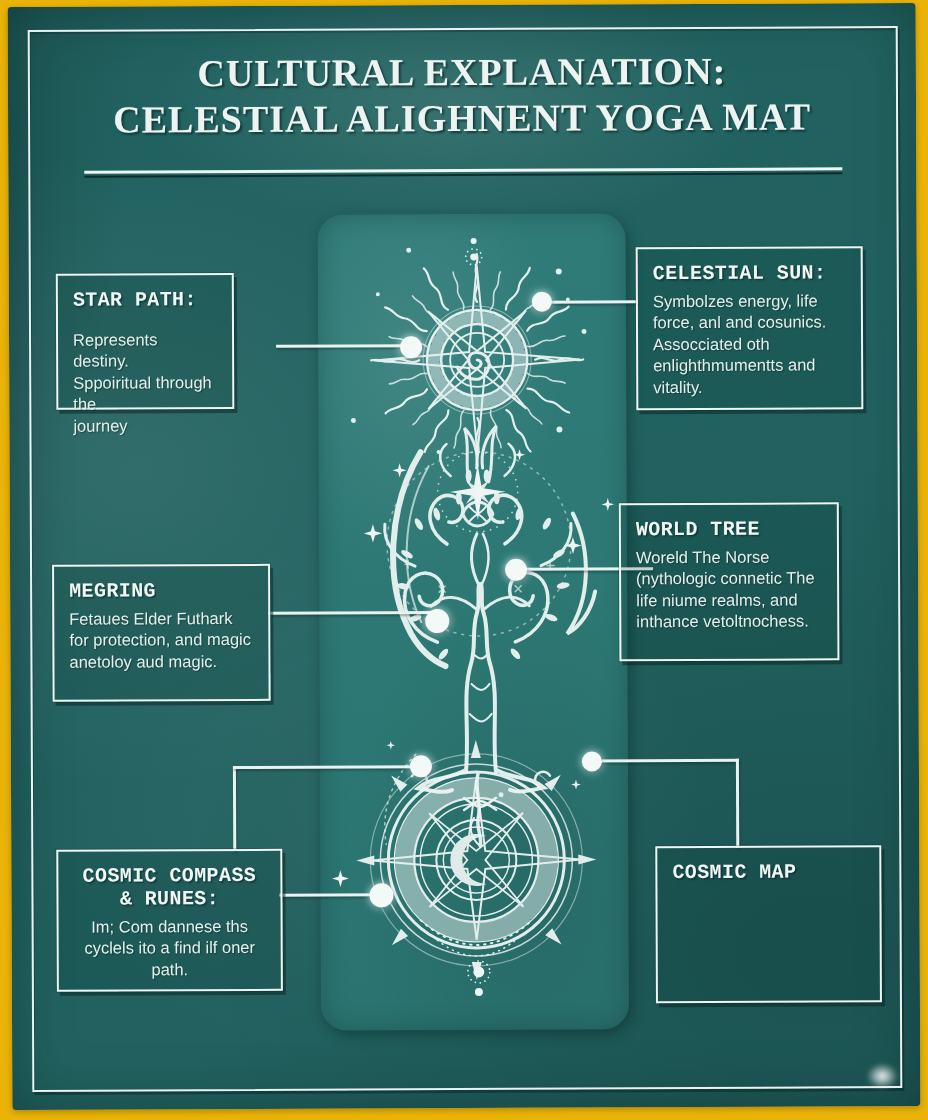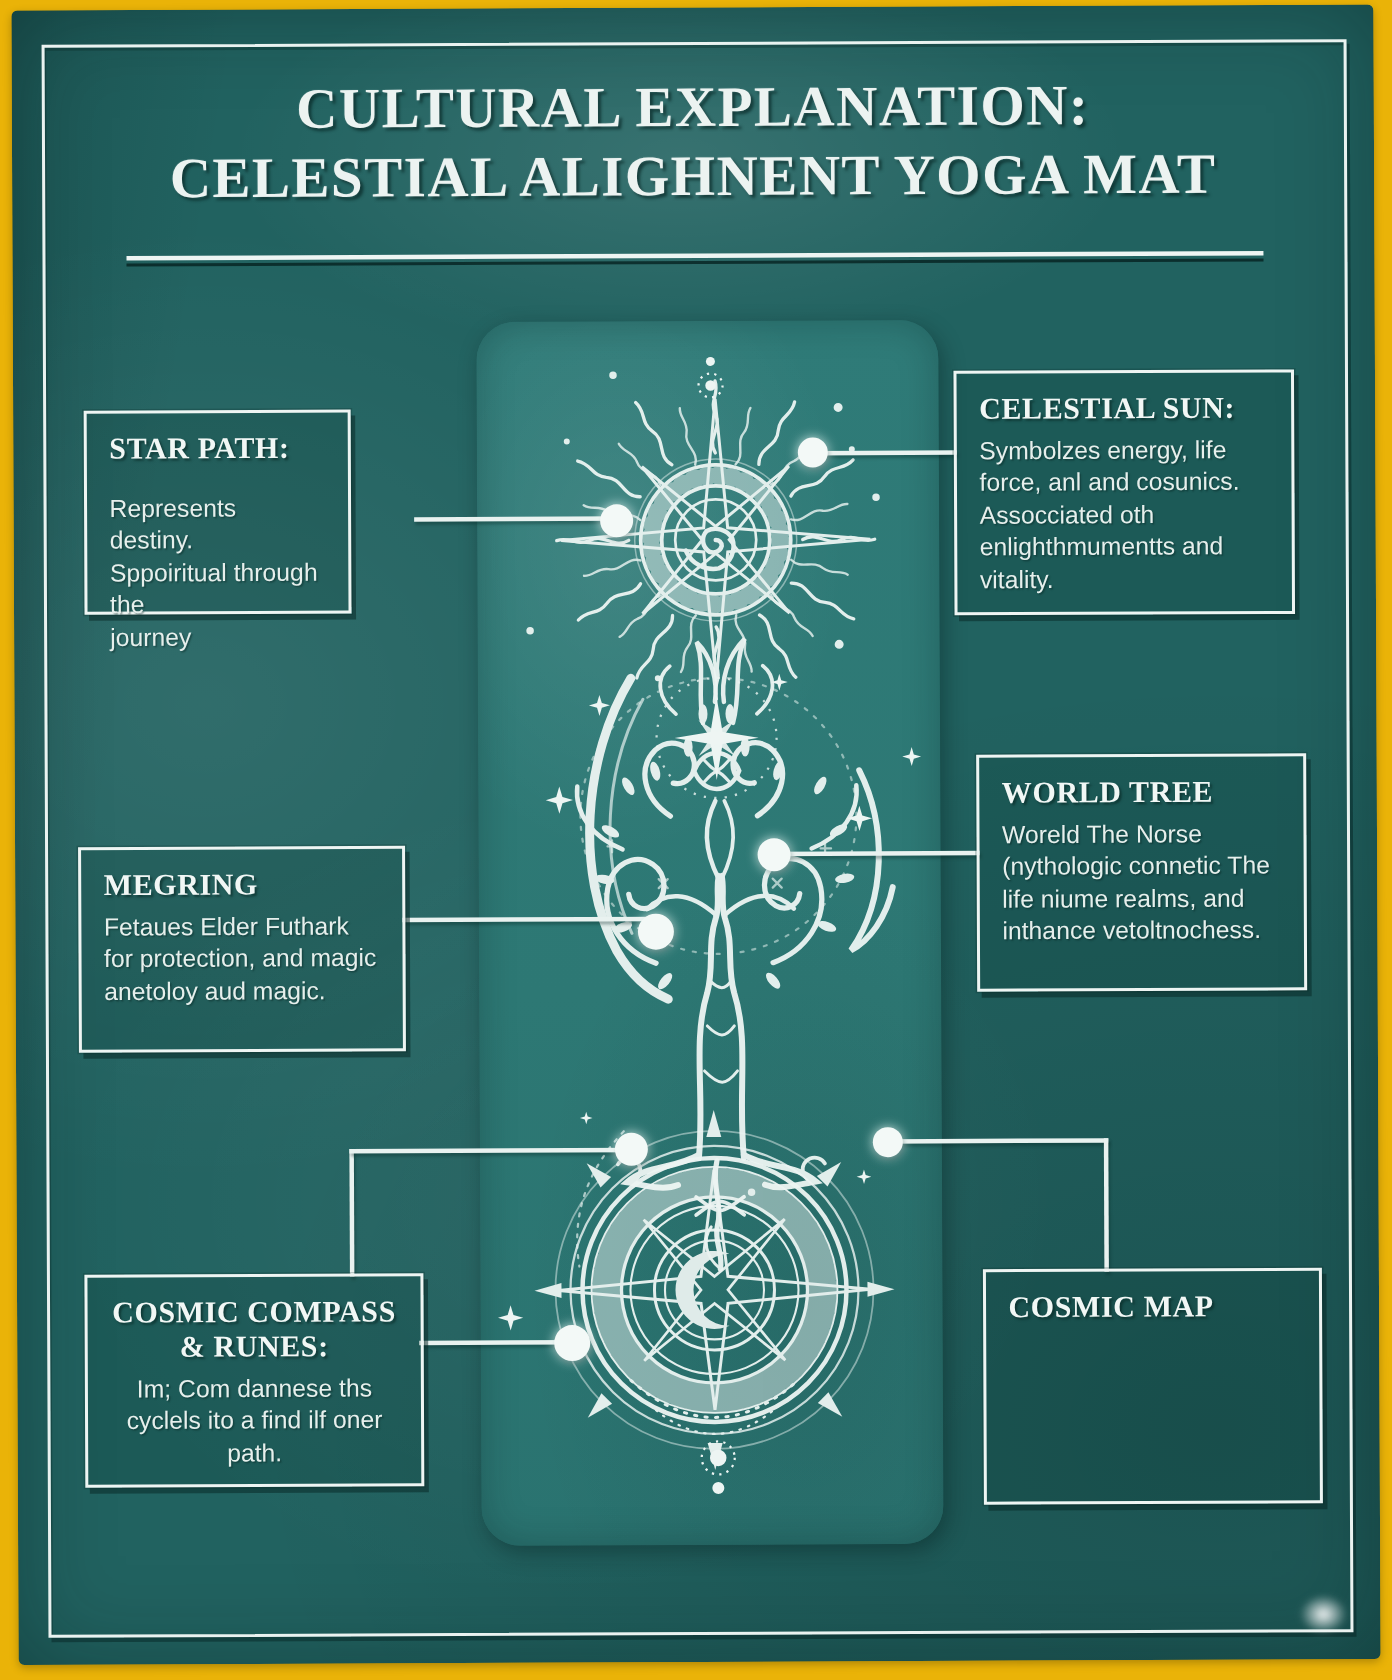--- a/index.html
+++ b/index.html
@@ -28,21 +28,21 @@
   .mat{position:absolute;left:309px;top:209px;width:308px;height:816px;border-radius:26px;
        background:
          radial-gradient(220px 300px at 30% 18%, rgba(255,255,255,.09), transparent 70%),
          radial-gradient(260px 420px at 70% 80%, rgba(0,12,12,.10), transparent 72%),
          linear-gradient(180deg,#2f7b78 0%, #2d7874 55%, #2a7370 100%);
        box-shadow: inset 0 0 24px rgba(0,25,24,.25), 3px 5px 14px rgba(0,20,20,.35);}
   .mat svg{position:absolute;left:0;top:0;}
   .callout{position:absolute;border:2.5px solid #eef5f3;background:rgba(9,48,46,.16);
            box-shadow:3px 4px 0 rgba(6,36,34,.5), 0 0 0 1px rgba(6,36,34,.22);
            padding:13px 15px;box-sizing:border-box;color:#e9f1ef;}
-  .callout h2{margin:0;font-family:Liberation Serif, serif;font-weight:bold;
+  .callout h2{margin:0;font-family:Liberation Mono, monospace;font-weight:bold;
               font-size:20px;line-height:1.15;letter-spacing:.4px;color:#f1f7f5;
               white-space:pre-line;text-shadow:1.5px 1.5px 1.5px rgba(6,36,34,.6);}
   .callout p{margin:6px 0 0 0;font-size:16.5px;line-height:1.3;white-space:pre-line;
              color:#e6efec;text-shadow:1px 1px 1px rgba(6,36,34,.45);}
   .callout.gap-lg p{margin-top:18px;}
   .leader{position:absolute;background:#e9f2f0;box-shadow:1px 2px 2px rgba(6,36,34,.35);}
   .dot{position:absolute;background:#f3f9f7;border-radius:50%;
        box-shadow:0 0 8px rgba(240,255,252,.8), 1px 2px 3px rgba(6,36,34,.35);}
   .smudge{position:absolute;width:44px;height:36px;filter:blur(2px);
           background:radial-gradient(closest-side, rgba(255,255,255,.95), rgba(255,255,255,0) 72%);}
@@ -278,21 +278,21 @@
 vitality.</p>
     </div>
 
     <div class="callout" style="left:42px;top:531px;width:218px;height:137px;margin-top:27px;">
       <h2>MEGRING</h2>
       <p>Fetaues Elder Futhark
 for protection, and magic
 anetoloy aud magic.</p>
     </div>
 
-    <div class="callout" style="left:641px;top:499px;width:220px;height:158px;">
+    <div class="callout" style="left:609px;top:499px;width:220px;height:158px;">
       <h2>WORLD TREE</h2>
       <p>Woreld The Norse
 (nythologic connetic The
 life niume realms, and
 inthance vetoltnochess.</p>
     </div>
 
     <div class="callout" style="left:45px;top:843px;width:226px;height:142px;text-align:center;">
       <h2>COSMIC COMPASS
 &amp; RUNES:</h2>

